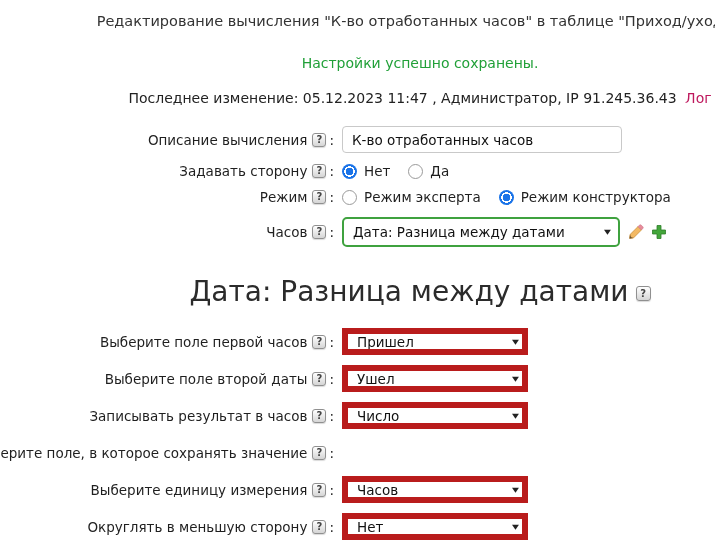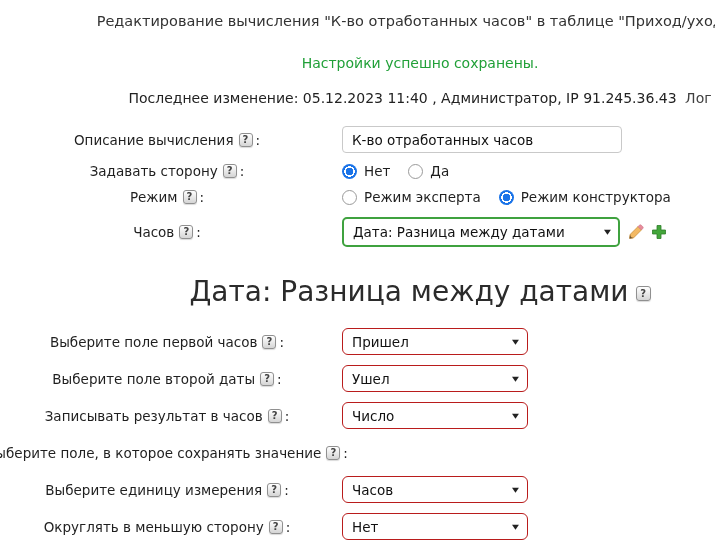--- a/index.html
+++ b/index.html
@@ -3,30 +3,30 @@
 <meta charset="utf-8">
 <style>
   * { box-sizing: border-box; margin: 0; padding: 0; }
   html, body { width: 715px; height: 551px; overflow: hidden; background: #ffffff; }
   body { font-family: "DejaVu Sans", "Liberation Sans", sans-serif; color: #222; }
   .wrapper { width: 840px; }
 
   .page-title { padding-top: 13px; text-align: center; font-size: 14.5px; color: #333; }
   .success   { margin-top: 26px; text-align: center; font-size: 14px; color: #21a038; }
   .lastmod   { margin-top: 19px; text-align: center; font-size: 14px; color: #222; }
-  .log-link  { color: #404040; cursor: pointer; text-decoration: none; margin-left: 4px; }
+  .log-link  { color: #be185d; cursor: pointer; text-decoration: none; margin-left: 4px; }
 
   .form { margin-top: 20px; }
   .frow { display: flex; align-items: center; }
   .frow.r-desc     { height: 27px; }
   .frow.r-radio1   { margin-top: 9px;  height: 18px; }
   .frow.r-radio2   { margin-top: 8px;  height: 18px; }
   .frow.r-template { margin-top: 11px; height: 30px; }
 
-  .lcell { width: 334px; display: flex; justify-content: center; align-items: center;
+  .lcell { width: 334px; display: flex; justify-content: flex-end; align-items: center;
            gap: 5px; font-size: 13.5px; white-space: nowrap; color: #1f1f1f; }
   .colon { margin-left: -2px; }
   .fcell { padding-left: 8px; display: flex; align-items: center; }
 
   .help { display: inline-block; width: 14px; height: 14px; line-height: 12px;
           font-size: 10px; font-weight: bold; color: #444; text-align: center;
           border: 1px solid #909090; border-radius: 3px;
           background: linear-gradient(180deg, #ffffff 0%, #d5d5d5 100%);
           box-shadow: 0 1px 1px rgba(0,0,0,0.15); cursor: pointer; flex: none; }
 
@@ -41,42 +41,42 @@
   .rlabel { font-size: 13.5px; color: #1f1f1f; }
 
   .sel { position: relative; display: inline-block; }
   .sel select { appearance: none; -webkit-appearance: none; -moz-appearance: none;
                 background: #fff; font-family: inherit; font-size: 13.5px; color: #111;
                 padding: 0 24px 0 9px; outline: none; cursor: pointer; }
   .sel .arrow { position: absolute; right: 9px; top: 50%;
                 transform: translateY(-50%) scaleY(0.75); font-size: 9px; color: #222;
                 pointer-events: none; }
   .sel-template select { width: 278px; height: 30px; border: 2px solid #3fa23f; border-radius: 5px; }
-  .sel-sm select       { width: 186px; height: 27px; border: 1px solid #b91c1c; border-radius: 6px; }
+  .sel-sm select       { width: 186px; height: 27px; border: 6px solid #b91c1c; border-radius: 0; }
 
   .icon-btn { margin-left: 7px; cursor: pointer; display: inline-flex; align-items: center; }
 
   .heading { margin-top: 26px; text-align: center; font-size: 28px; color: #2b2b2b;
              line-height: 38px; }
   .heading .help { width: 15px; height: 15px; line-height: 13px; vertical-align: 4px; margin-left: 7px; }
 
   .section { margin-top: 17px; }
   .srow { display: flex; align-items: center; height: 27px; margin-bottom: 10px; }
 </style>
 </head>
 <body>
 
 <div class="wrapper">
 
   <div class="page-title">Редактирование вычисления "К-во отработанных часов" в таблице "Приход/уход 2"</div>
 
   <div class="success">Настройки успешно сохранены.</div>
 
   <div class="lastmod">
-    <span>Последнее изменение: 05.12.2023 11:40 , Администратор, IP 91.245.36.43</span>
+    <span>Последнее изменение: 05.12.2023 11:47 , Администратор, IP 91.245.36.43</span>
     <a class="log-link">Лог</a>
   </div>
 
   <div class="form">
 
     <div class="frow r-desc">
       <div class="lcell">
         <span>Описание вычисления</span>
         <span class="help">?</span>
         <span class="colon">:</span>

